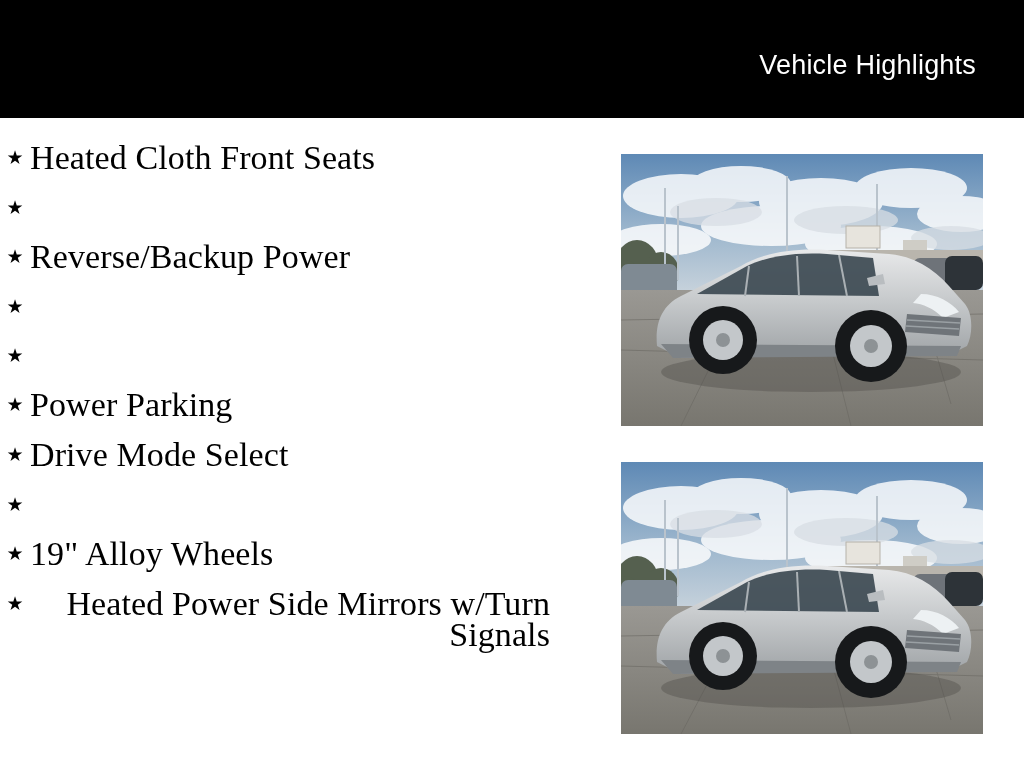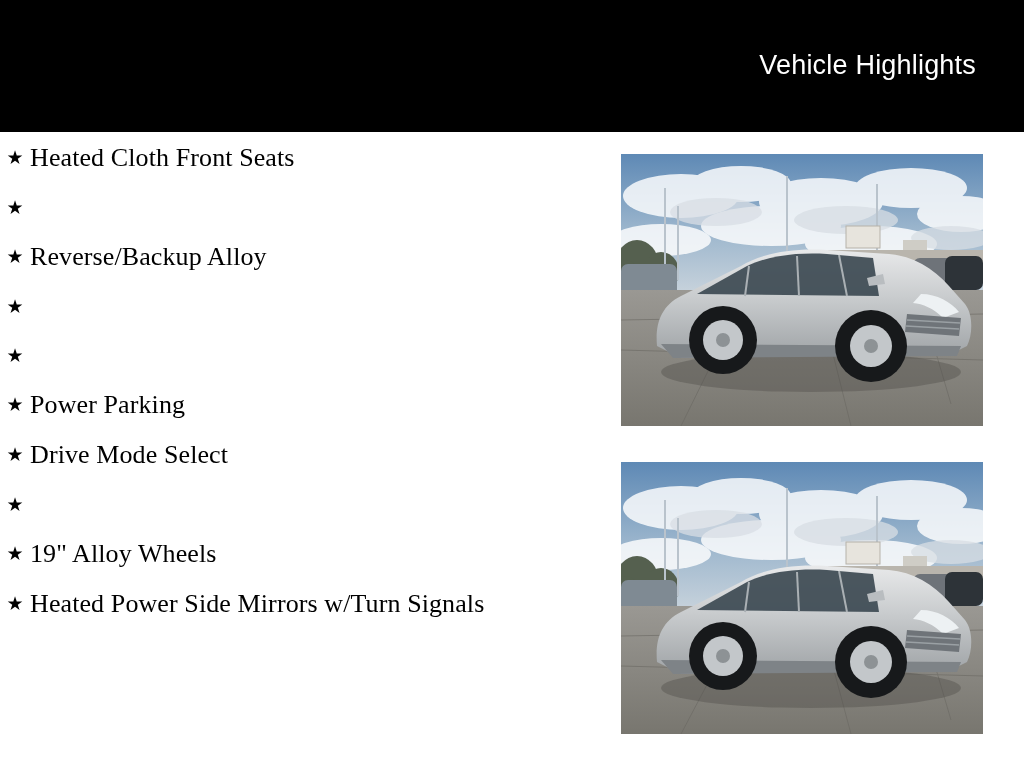--- a/index.html
+++ b/index.html
@@ -18,21 +18,21 @@
     width: 1024px;
     height: 768px;
     background: #ffffff;
   }
   
   .header-bar {
     position: absolute;
     left: 0;
     top: 0;
     width: 1024px;
-    height: 132px;
+    height: 118px;
     background: #000000;
   }
   .header-title {
     position: absolute;
     right: 48px;
     top: 50px;
     color: #ffffff;
     font-family: "Liberation Sans", sans-serif;
     font-size: 27px;
     font-weight: 400;
@@ -56,26 +56,27 @@
   .hl-star {
     width: 30px;
     min-width: 30px;
     text-align: center;
     font-size: 19px;
     line-height: 30px;
     color: #000000;
     font-family: "DejaVu Sans", sans-serif;
   }
   .hl-label {
-    font-size: 26px;
+    font-size: 34px;
     line-height: 31px;
     color: #000000;
     font-family: "Liberation Serif", serif;
     max-width: 520px;
     letter-spacing: 0.1px;
+    text-align: right;
   }
   
   .photo {
     position: absolute;
     left: 621px;
     width: 362px;
     height: 272px;
     overflow: hidden;
     border: 0;
     background: #8fa7bd;
@@ -100,21 +101,21 @@
       <span class="hl-star">★</span>
       <span class="hl-label">Heated Cloth Front Seats</span>
     </div>
 
     <div class="hl-item">
       <span class="hl-star">★</span>
     </div>
 
     <div class="hl-item">
       <span class="hl-star">★</span>
-      <span class="hl-label">Reverse/Backup Alloy</span>
+      <span class="hl-label">Reverse/Backup Power</span>
     </div>
 
     <div class="hl-item">
       <span class="hl-star">★</span>
     </div>
 
     <div class="hl-item">
       <span class="hl-star">★</span>
     </div>
 

